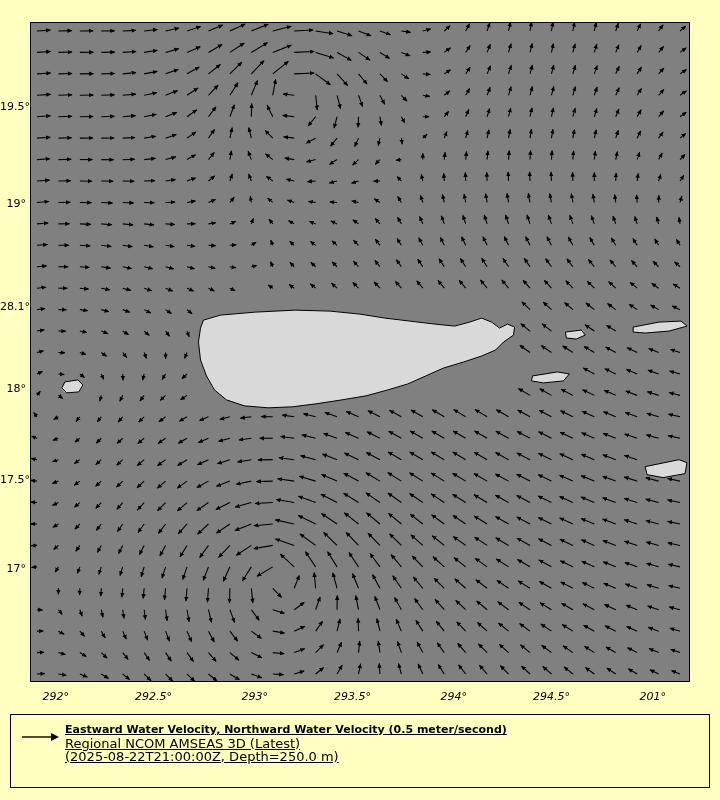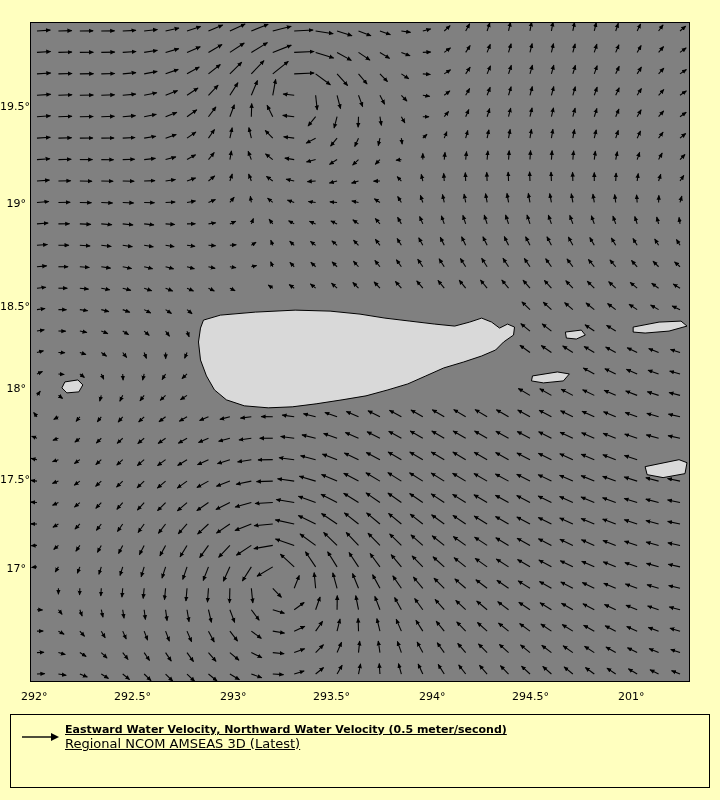--- a/index.html
+++ b/index.html
@@ -44,21 +44,22 @@
     font-size: 11px;
     color: #000;
     white-space: nowrap;
   }
   .ylab {
     text-align: right;
     width: 26px;
     left: 0;
   }
   .xlab {
-    text-align: left;
+    text-align: right;
+    font-style: italic;
   }
   
   #legend-box {
     position: absolute;
     left: 10px;
     top: 714px;
     width: 700px;
     height: 74px;
     border: 1px solid #000;
     box-sizing: border-box;
@@ -90,21 +91,21 @@
     line-height: 13px;
   }
 </style>
 </head>
 <body>
 
 <div id="page">
 
   <div class="axis-label ylab" style="top:100px;">19.5°</div>
   <div class="axis-label ylab" style="top:197px;">19°</div>
-  <div class="axis-label ylab" style="top:300px;">18.5°</div>
+  <div class="axis-label ylab" style="top:300px;">28.1°</div>
   <div class="axis-label ylab" style="top:382px;">18°</div>
   <div class="axis-label ylab" style="top:473px;">17.5°</div>
   <div class="axis-label ylab" style="top:562px;">17°</div>
 
   <div class="axis-label xlab" style="left:21px;top:690px;width:48px;">292°</div>
   <div class="axis-label xlab" style="left:114px;top:690px;width:58px;">292.5°</div>
   <div class="axis-label xlab" style="left:220px;top:690px;width:48px;">293°</div>
   <div class="axis-label xlab" style="left:313px;top:690px;width:58px;">293.5°</div>
   <div class="axis-label xlab" style="left:419px;top:690px;width:48px;">294°</div>
   <div class="axis-label xlab" style="left:512px;top:690px;width:58px;">294.5°</div>
@@ -1013,16 +1014,17 @@
   </div>
 
   <div id="legend-box">
     <svg id="legend-arrow" viewBox="0 0 38 12">
       <line x1="1" y1="6" x2="30" y2="6" stroke="#000" stroke-width="1.4"></line>
       <path d="M30,2 L38,6 L30,10 z" fill="#000"></path>
     </svg>
     <div id="legend-text">
       <div id="legend-title">Eastward Water Velocity, Northward Water Velocity (0.5 meter/second)</div>
       <div class="legend-sub">Regional NCOM AMSEAS 3D (Latest)</div>
+      <div class="legend-sub">(2025-08-22T21:00:00Z, Depth=250.0 m)</div>
     </div>
   </div>
 
 </div>
 
 </body></html>

